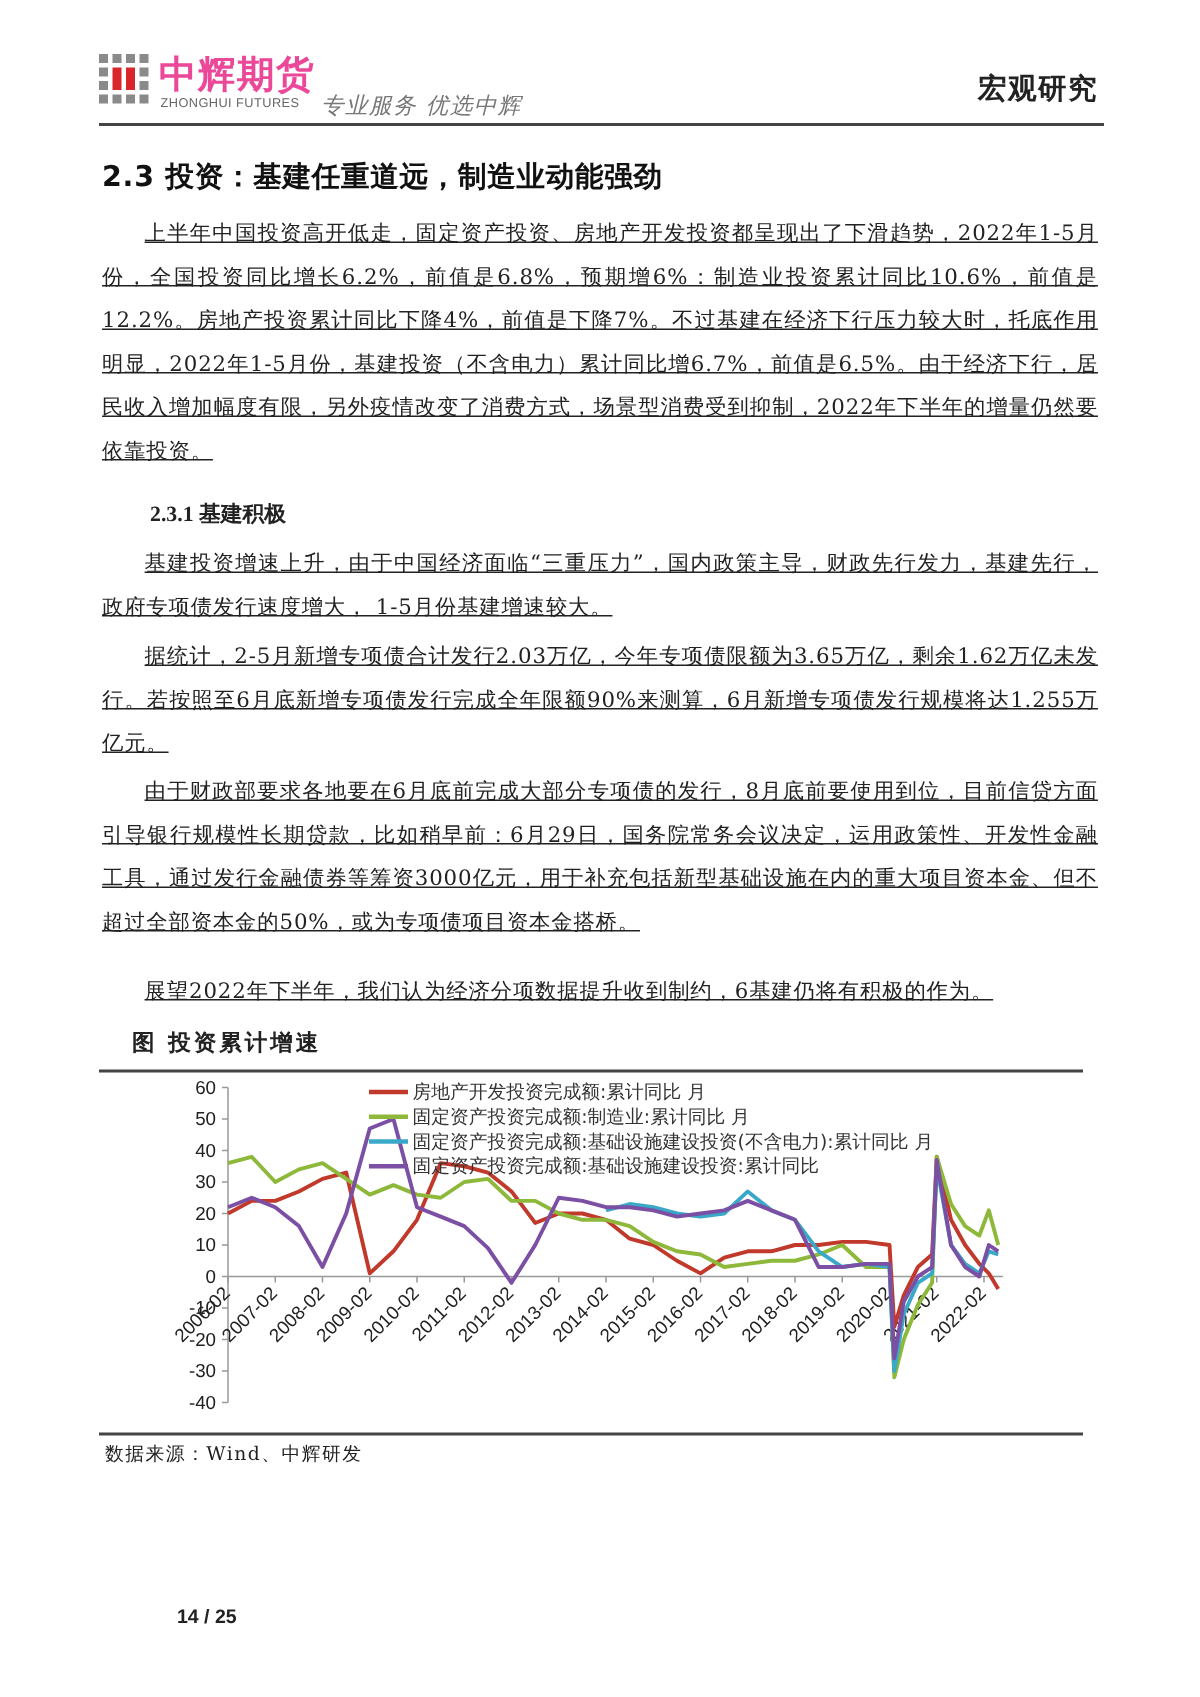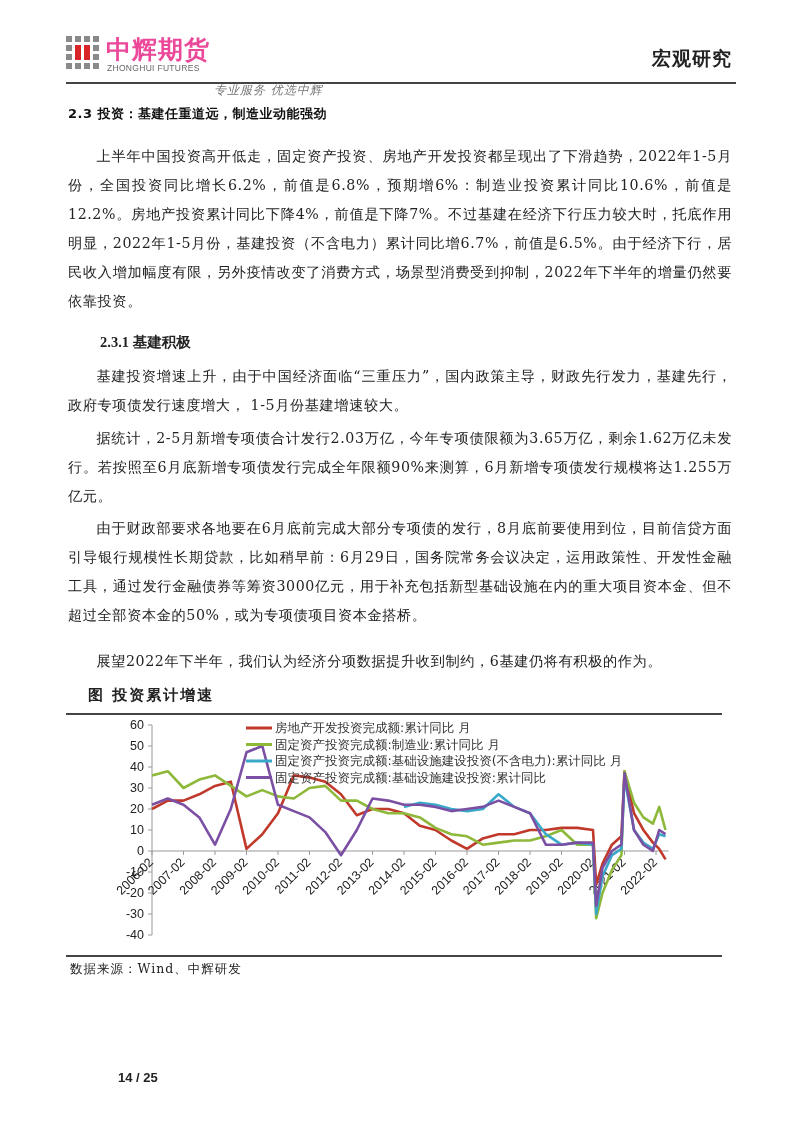--- a/index.html
+++ b/index.html
@@ -6,28 +6,28 @@
   body { width: 800px; height: 1131px; position: relative; overflow: hidden;
          font-family: "DejaVu Serif", "Liberation Serif", serif; color: #222; }
   .header { position: absolute; left: 66px; top: 34px; width: 670px; height: 46px; }
   .logo-grid { position: absolute; left: 0; top: 2px; width: 34px; height: 34px; }
   .logo-cell { position: absolute; width: 6px; height: 6px; background: #8a8a8a; }
   .logo-red { position: absolute; background: #d8262a; width: 6px; height: 15px; }
   .brand-cn { position: absolute; left: 40px; top: -1px; font-family: Liberation Mono, monospace;
               font-weight: bold; font-size: 25px; color: #ec4899; letter-spacing: 1px; }
   .brand-en { position: absolute; left: 41px; top: 29px; font-family: "Liberation Sans", sans-serif;
               font-size: 8.5px; color: #666; letter-spacing: 0.3px; }
-  .slogan { position: absolute; left: 148px; top: 27px; font-size: 12px; color: #777; font-style: italic; letter-spacing: 1px; margin-top: 21px; }
+  .slogan { position: absolute; left: 148px; top: 27px; font-size: 15px; color: #777; font-style: italic; letter-spacing: 1px; }
   .section-tag { position: absolute; right: 4px; top: 12px; font-size: 19px; font-weight: bold; color: #222; letter-spacing: 1px; }
   .header-rule { position: absolute; left: 66px; top: 82px; width: 670px; height: 2px; background: #444; }
 
   .h2 { position: absolute; left: 68px; top: 105px; font-family: "DejaVu Sans", sans-serif; font-weight: bold;
-        font-size: 13px; color: #111; letter-spacing: 0.5px; }
+        font-size: 19px; color: #111; letter-spacing: 0.5px; }
   .para { position: absolute; left: 68px; width: 664px; font-size: 14.2px; line-height: 29px; color: #222;
-          text-align: justify; text-indent: 2em; letter-spacing: 0.6px; }
+          text-align: justify; text-indent: 2em; letter-spacing: 0.6px; text-decoration: underline; }
   .h3 { position: absolute; left: 100px; font-family: Liberation Serif, serif; font-weight: bold; font-size: 14.5px; color: #222; }
 
   .fig-title { position: absolute; left: 68px; top: 686px; font-weight: bold; font-size: 15px; color: #222; letter-spacing: 2px; padding-left: 20px; }
   .fig-rule-top { position: absolute; left: 66px; top: 713px; width: 656px; height: 2px; background: #444; }
   .fig-rule-bot { position: absolute; left: 66px; top: 955px; width: 656px; height: 2px; background: #444; }
   .chart-wrap { position: absolute; left: 66px; top: 716px; width: 656px; height: 304px; }
   .source { position: absolute; left: 70px; top: 961px; font-size: 12.5px; color: #222; letter-spacing: 1px; }
   .page-num { position: absolute; left: 76px; top: 1070px; font-family: "Liberation Sans", sans-serif; font-weight: bold; font-size: 13px; color: #222; margin-left: 42px; }
   .legend-text { font-family: "DejaVu Sans", sans-serif; font-size: 12.5px; fill: #333; }
   .axis-text { font-family: "Liberation Sans", sans-serif; font-size: 12.5px; fill: #222; }

